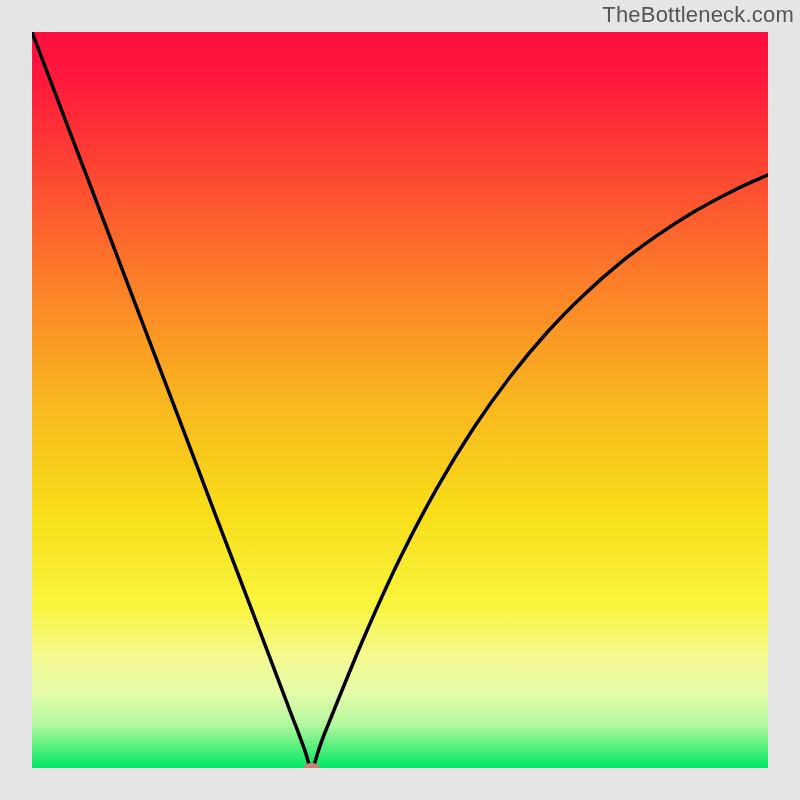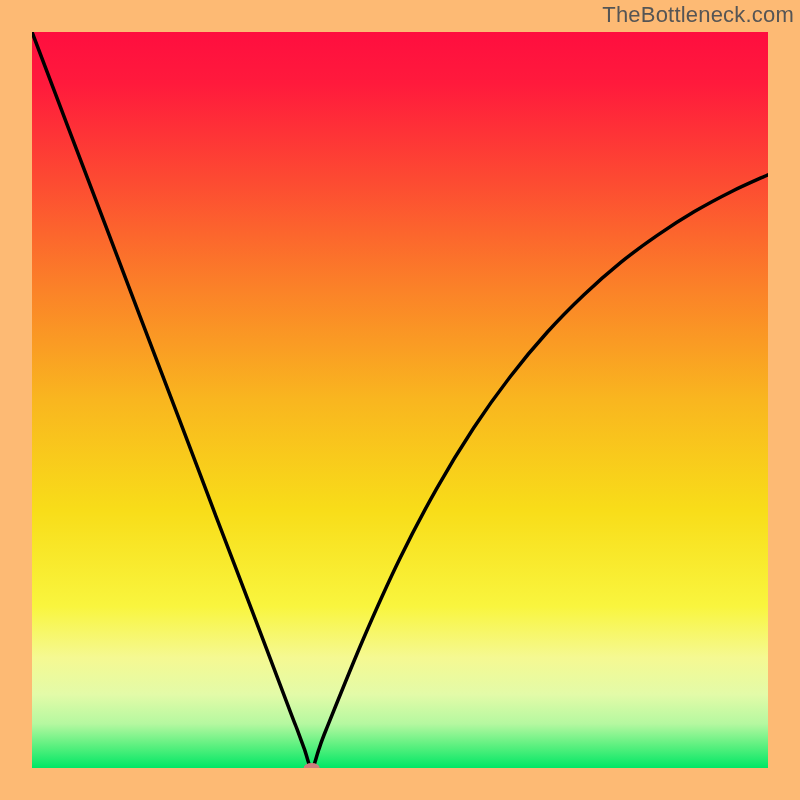--- a/index.html
+++ b/index.html
@@ -10,21 +10,21 @@
     background: #000;
     overflow: hidden;
     font-family: Arial, Helvetica, sans-serif;
   }
   .frame {
     position: absolute;
     left: 0;
     top: 0;
     width: 800px;
     height: 800px;
-    background: #fdba74;
+    background: #e5e5e5;
   }
   .plot {
     position: absolute;
     left: 32px;
     top: 32px;
     width: 736px;
     height: 736px;
     overflow: hidden;
   }
   .watermark {

